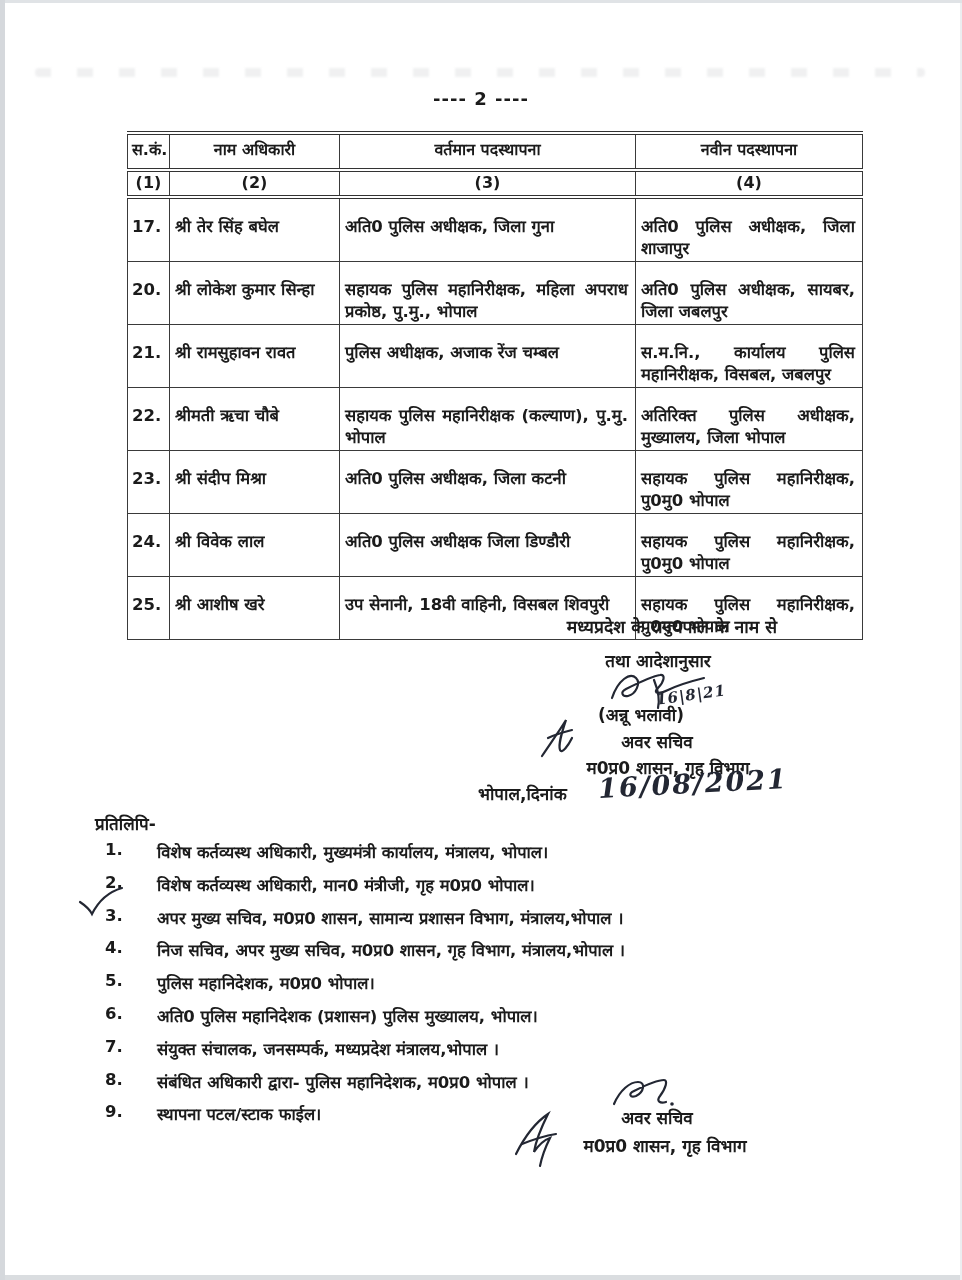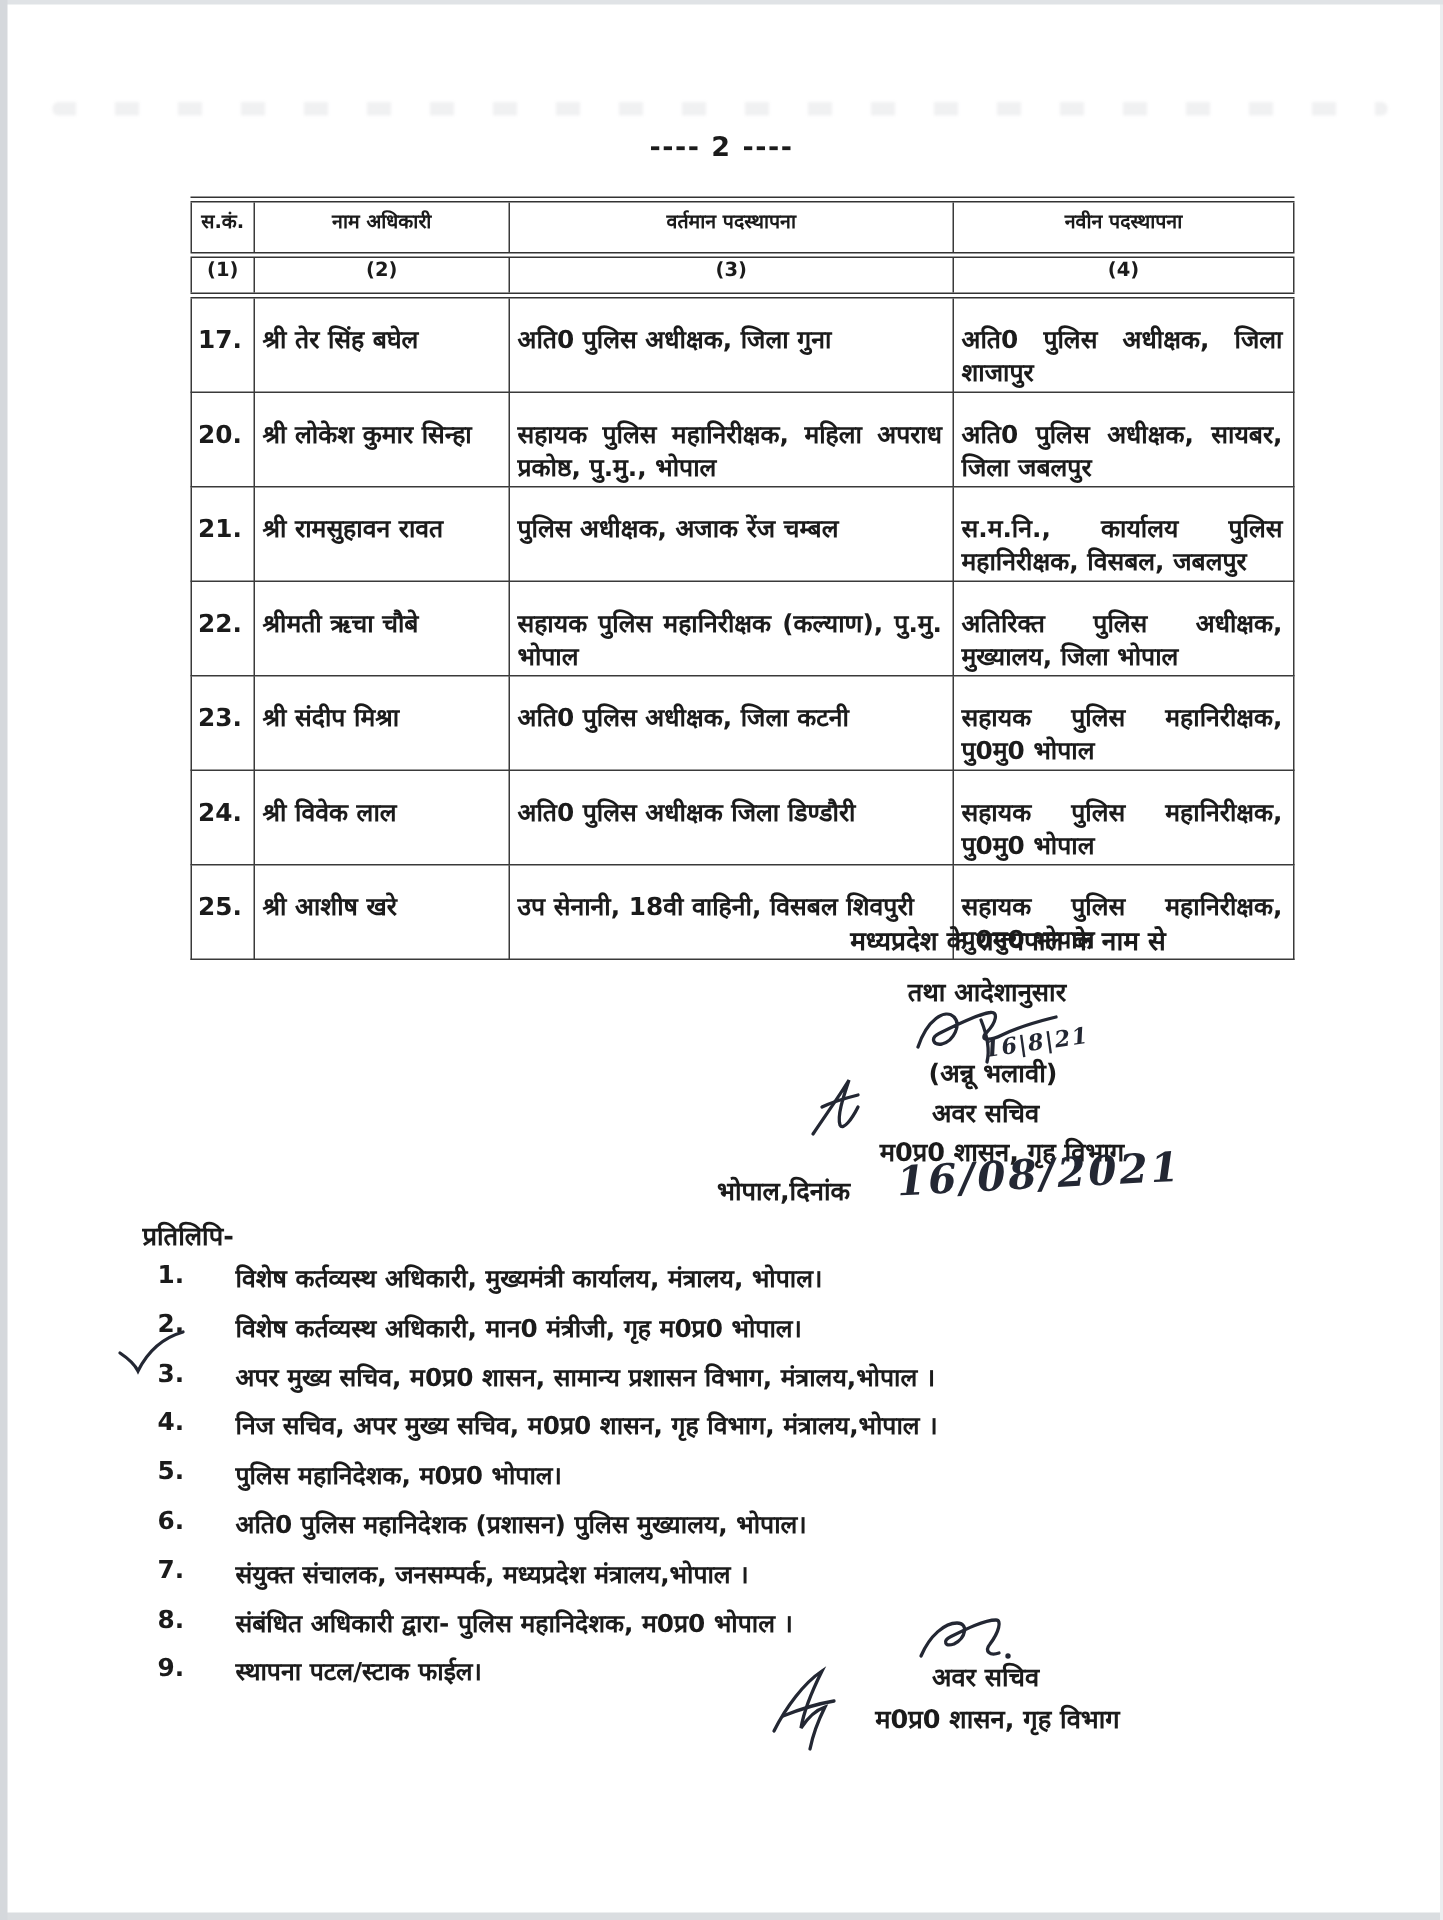--- a/index.html
+++ b/index.html
@@ -25,21 +25,21 @@
   table.transfer{
     position:absolute;left:127px;top:131px;width:735px;
     border-collapse:collapse;table-layout:fixed;
     font-size:16.5px;font-weight:600;
   }
   table.transfer th, table.transfer td{
     border:1.4px solid #3a3a3a;
     vertical-align:top;
   }
   table.transfer th{
-    font-weight:700;font-size:13px;padding:3px 4px;text-align:center;margin-left:18px;
+    font-weight:700;font-size:16px;padding:3px 4px;text-align:center;margin-left:18px;
   }
   thead tr.main th{border-top:4px double #333;border-bottom:4px double #333;height:27px;}
   thead tr.idx th{border-bottom:4px double #333;height:21px;padding:1px 4px;}
   tbody tr{height:45px;}
   tbody td{padding:17px 7px 2px 5px;line-height:21.5px;}
   td.c1{padding-left:4px;}
   td.c3, td.c4{text-align:justify;}
   .col-sno{width:42px;}
   .col-name{width:170px;}
   .col-current{width:296px;}
@@ -156,21 +156,21 @@
 
   <div class="abs doc-text b center nowrap" style="top:614px;left:512px;width:320px;font-size:17.5px;">मध्यप्रदेश के राज्यपाल के नाम से</div>
   <div class="abs doc-text b center nowrap" style="top:649px;left:498px;width:320px;">तथा आदेशानुसार</div>
 
   <svg class="ink-stroke abs" style="top:668px;left:608px;" width="104" height="42" viewBox="0 0 104 42">
     <path d="M4,30 C10,12 22,4 28,10 C33,15 28,26 20,28 C14,29 12,24 18,21 C30,15 44,8 52,7 C58,6 56,14 50,20 C44,26 52,26 60,22 C70,17 80,14 96,10"></path>
     <path d="M46,12 C50,22 52,32 50,40"></path>
   </svg>
   <span class="abs hand hand-date-small" style="top:686px;left:656px;">16|8|21</span>
 
-  <div class="abs doc-text b center nowrap" style="top:703px;left:502px;width:320px;">(अन्नू भलावी)</div>
+  <div class="abs doc-text b center nowrap" style="top:703px;left:481px;width:320px;">(अन्नू भलावी)</div>
 
   <svg class="ink-stroke abs" style="top:716px;left:536px;" width="40" height="44" viewBox="0 0 40 44">
     <path d="M6,40 C14,28 24,14 30,4 C26,16 22,28 24,34 C26,38 32,30 36,22"></path>
     <path d="M12,22 C20,18 28,16 36,14"></path>
   </svg>
 
   <div class="abs doc-text b center nowrap" style="top:730px;left:497px;width:320px;">अवर सचिव</div>
   <div class="abs doc-text b center nowrap" style="top:756px;left:508px;width:320px;">म0प्र0 शासन, गृह विभाग</div>
 
   <span class="abs doc-text b nowrap" style="top:782px;left:478px;">भोपाल,दिनांक</span>

